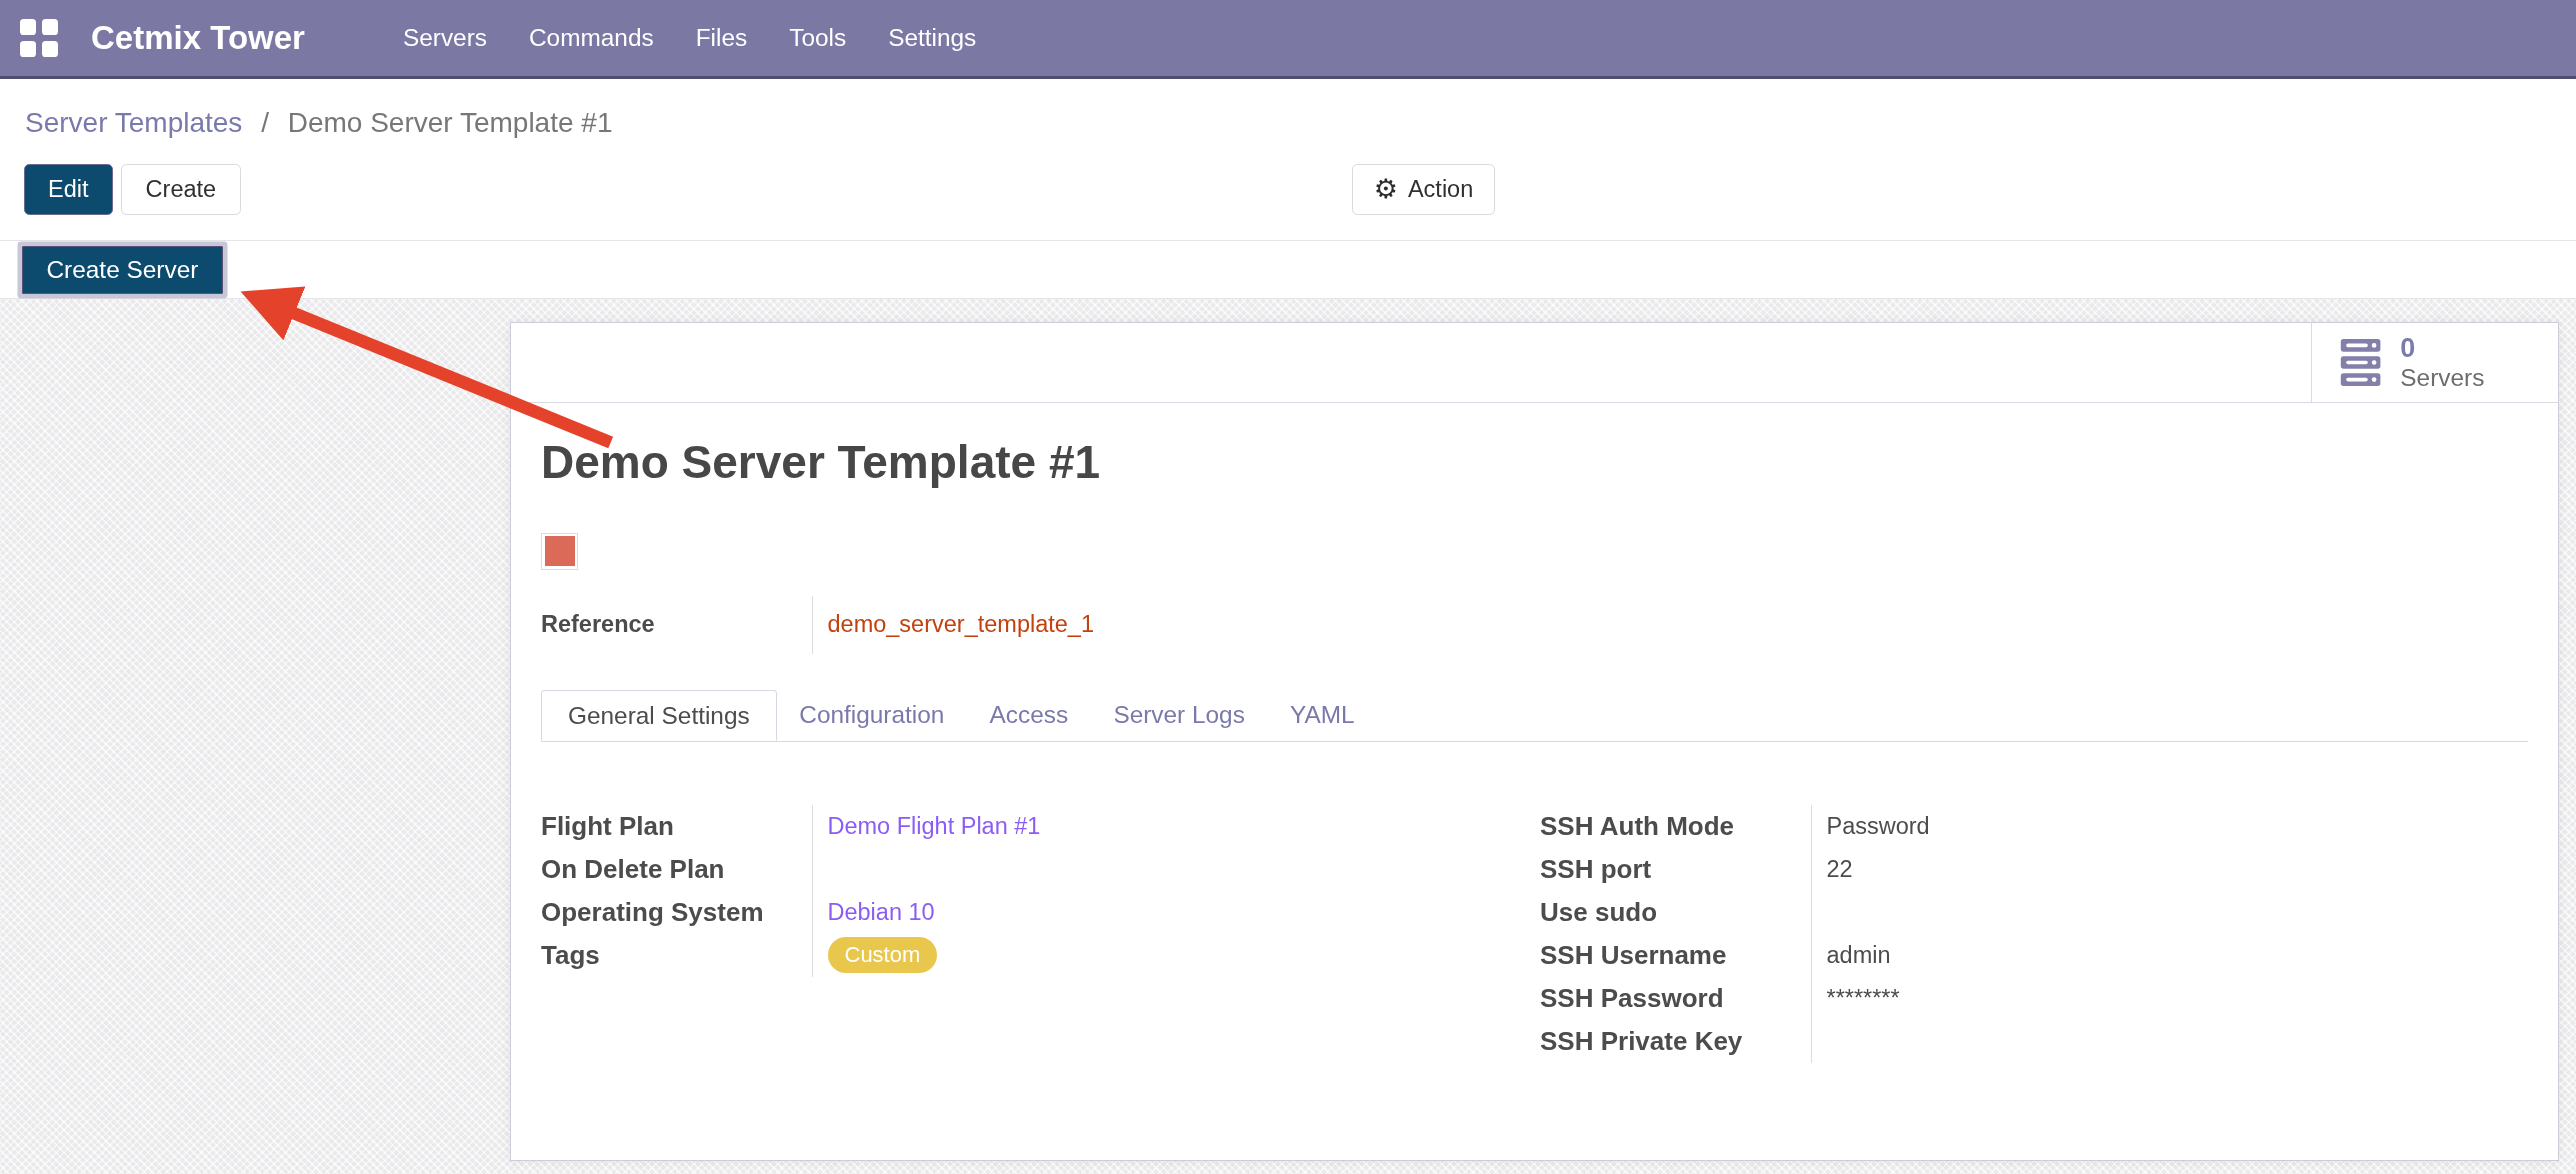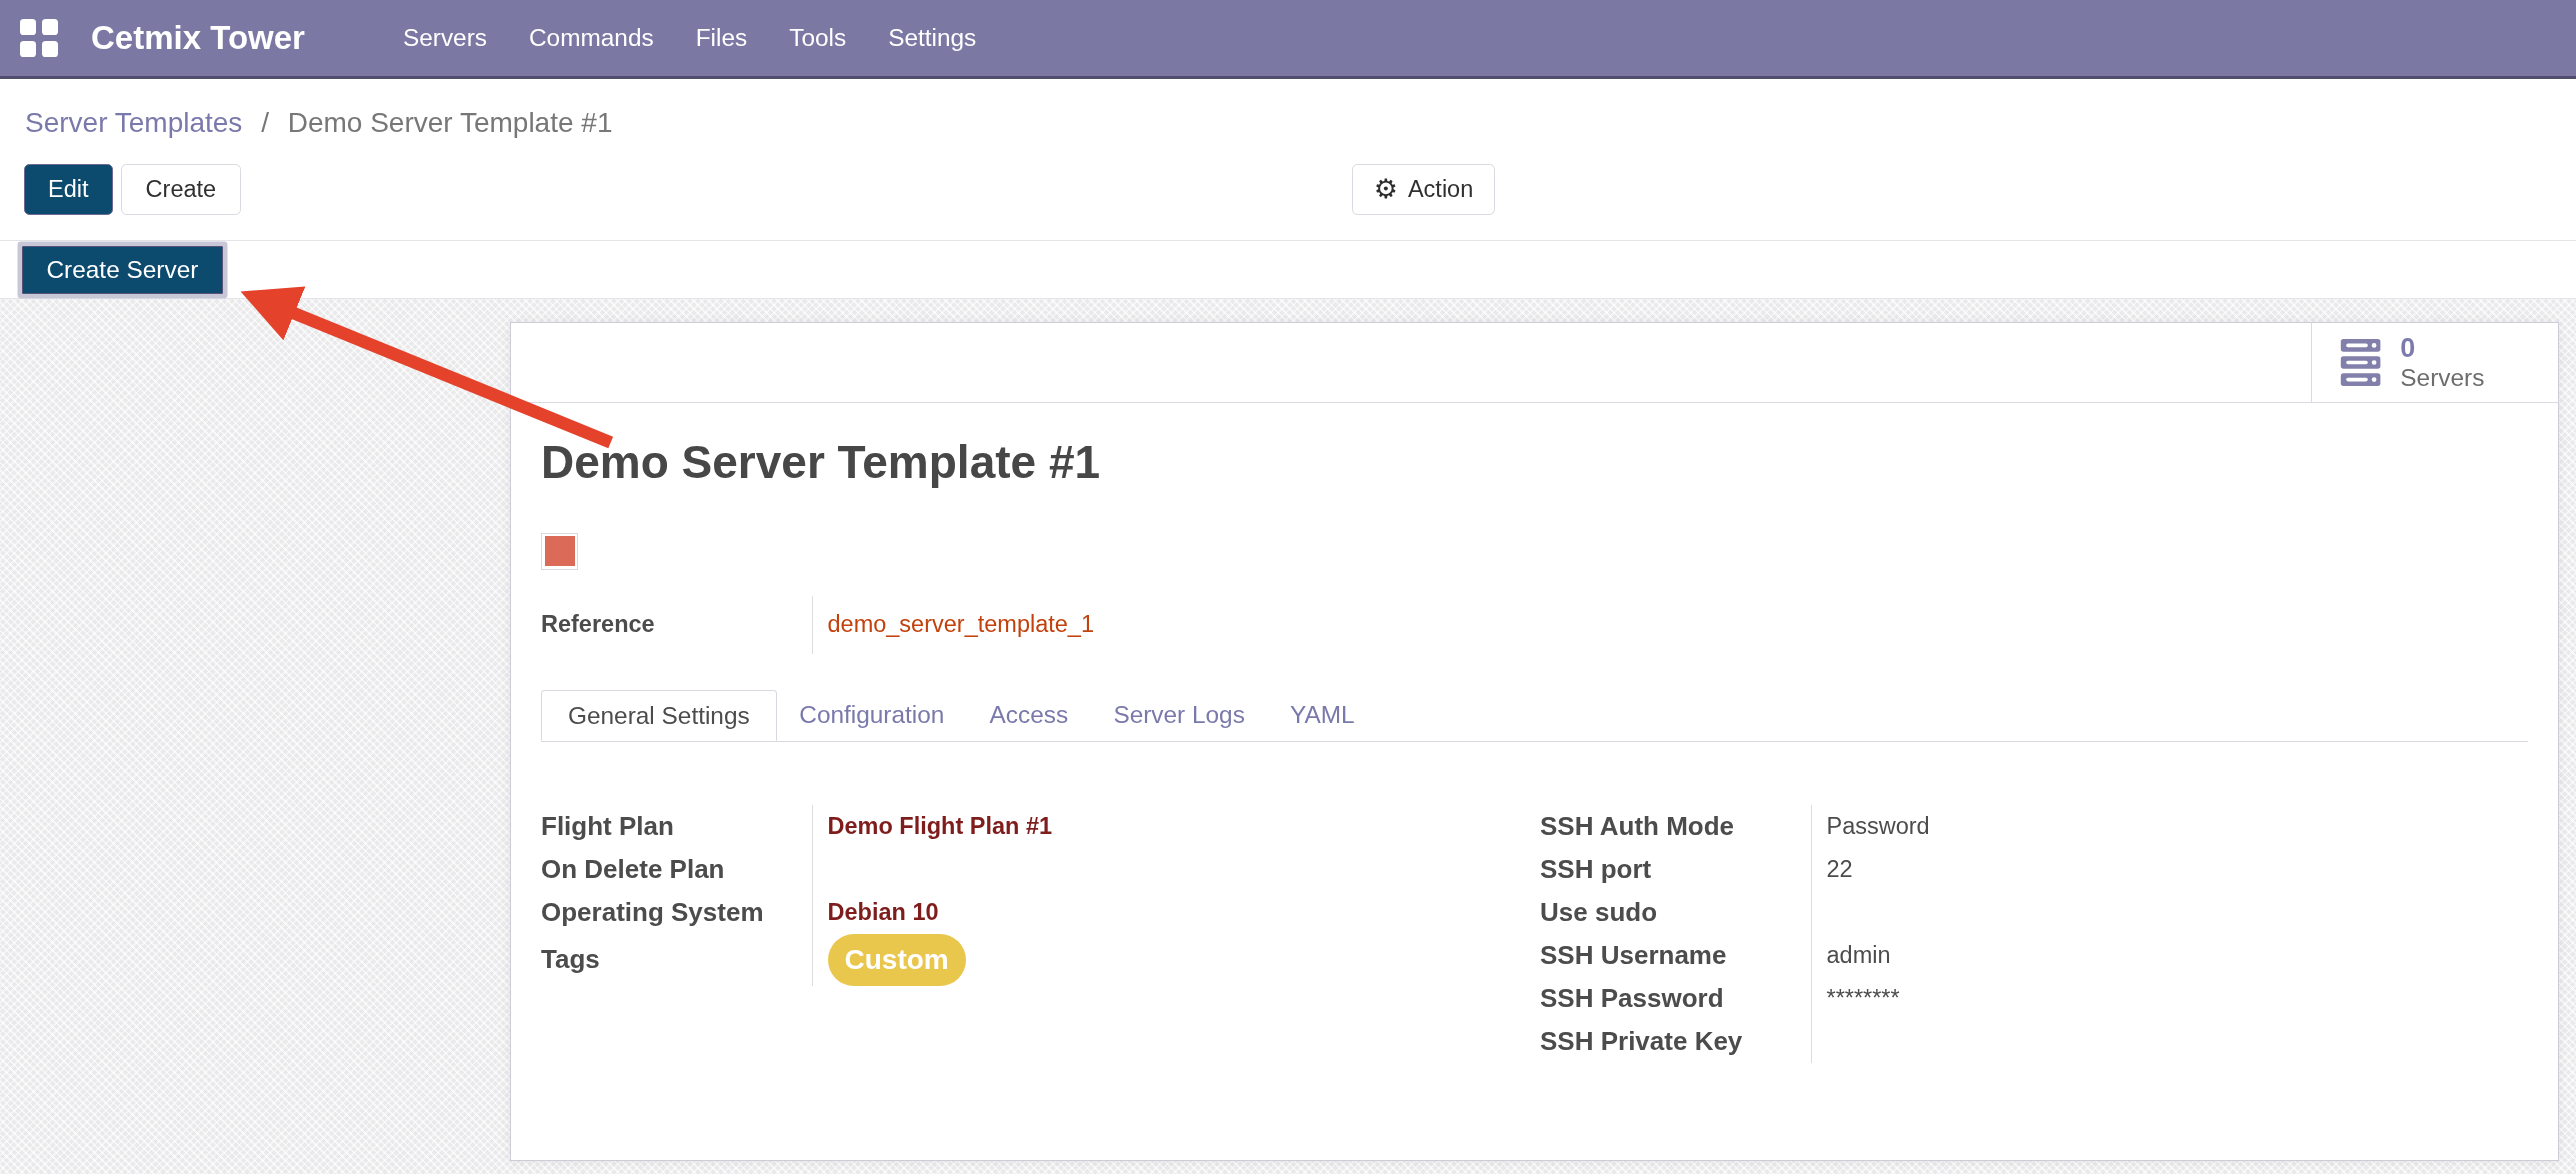--- a/index.html
+++ b/index.html
@@ -69,23 +69,23 @@
   .tab.active{background:#fff;border:0.9px solid #d8d8e2;border-bottom:0.9px solid #fff;
     border-radius:3.6px 3.6px 0 0;color:#4c4c4c;margin-bottom:-0.9px;padding:0 26px;}
 
   .groups{position:absolute;left:30px;right:30px;top:482px;display:flex;}
   .group{width:959px;margin-right:40px;}
   .group.right{flex:1;margin-right:0;}
   .frow{display:flex;min-height:43px;align-items:center;}
   .frow label{width:271px;font-size:26px;font-weight:bold;color:#4c4c4c;}
   .frow .fval{border-left:0.9px solid #ddd;align-self:stretch;display:flex;align-items:center;
     padding-left:14.5px;font-size:23.5px;color:#4c4c4c;flex:1;}
-  .frow .fval a{color:#7f1d1d;text-decoration:none;cursor:pointer;font-weight:bold;}
-  .badge{display:inline-flex;align-items:center;height:52px;padding:0 17px;border-radius:902px;
-    background:#e9c74d;color:#fff;font-size:28px;font-weight:bold;}
+  .frow .fval a{color:#8b5cf6;text-decoration:none;cursor:pointer;}
+  .badge{display:inline-flex;align-items:center;height:36px;padding:0 17px;border-radius:902px;
+    background:#e9c74d;color:#fff;font-size:22px;}
 
   .arrow-svg{position:absolute;top:0;left:0;pointer-events:none;z-index:60;}
 </style>
 </head>
 <body>
 
 <div class="page">
 
   <header class="navbar">
     <span class="apps">

